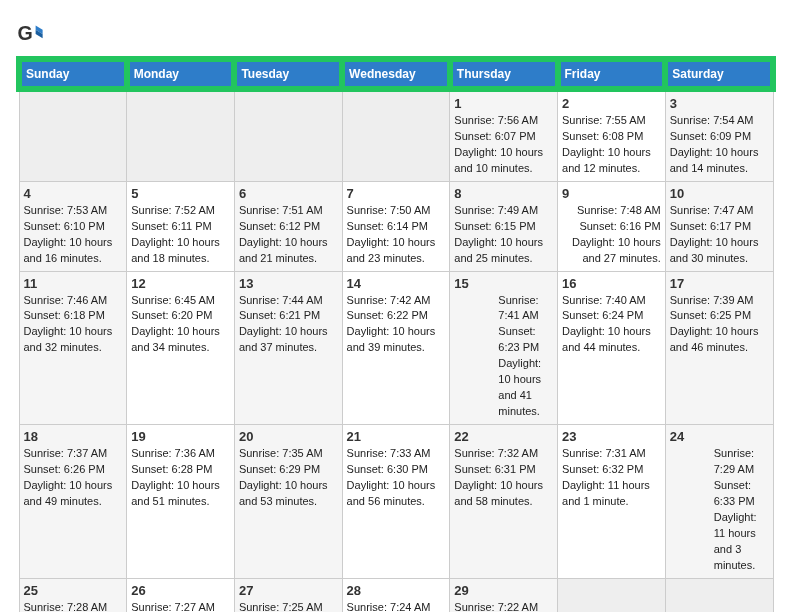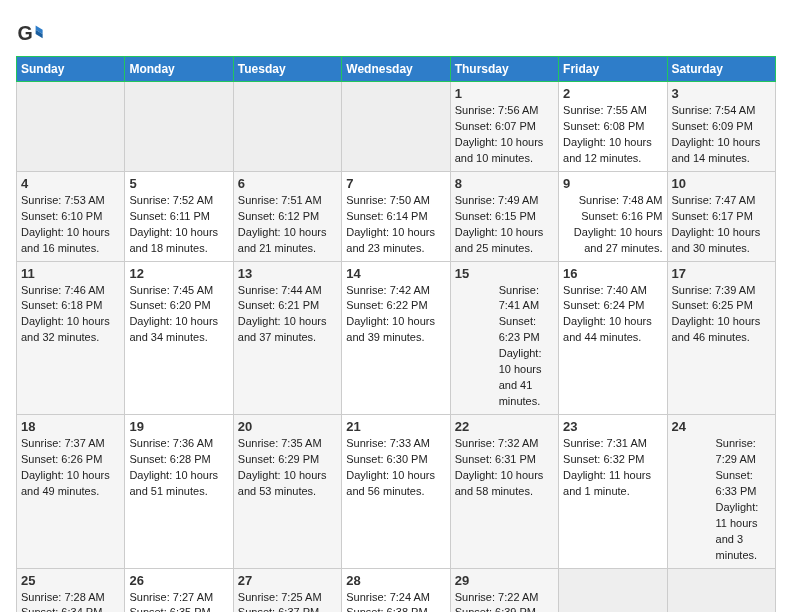--- a/index.html
+++ b/index.html
@@ -56,21 +56,21 @@
       border-collapse: collapse;
       table-layout: fixed;
     }
     thead tr th {
       background: #2e7dc9;
       color: #fff;
       font-size: 12px;
       font-weight: bold;
       padding: 5px 4px;
       text-align: left;
-      border: 1px solid #22c55e;
+      border: 6px solid #22c55e;
     }
     tbody tr td {
       border: 1px solid #ccc;
       vertical-align: top;
       padding: 4px 4px 4px 4px;
       font-size: 10px;
       color: #333;
       height: 85px;
       background: #fff;
     }
@@ -232,21 +232,21 @@
         <tr>
           <td>
             <span class="day-number">11</span>
             <div class="day-info" style="white-space: pre-line;">Sunrise: 7:46 AM
 Sunset: 6:18 PM
 Daylight: 10 hours
 and 32 minutes.</div>
           </td>
           <td>
             <span class="day-number">12</span>
-            <div class="day-info" style="white-space: pre-line;">Sunrise: 7:45 AM
+            <div class="day-info" style="white-space: pre-line;">Sunrise: 6:45 AM
 Sunset: 6:20 PM
 Daylight: 10 hours
 and 34 minutes.</div>
           </td>
           <td>
             <span class="day-number">13</span>
             <div class="day-info" style="white-space: pre-line;">Sunrise: 7:44 AM
 Sunset: 6:21 PM
 Daylight: 10 hours
 and 37 minutes.</div>

